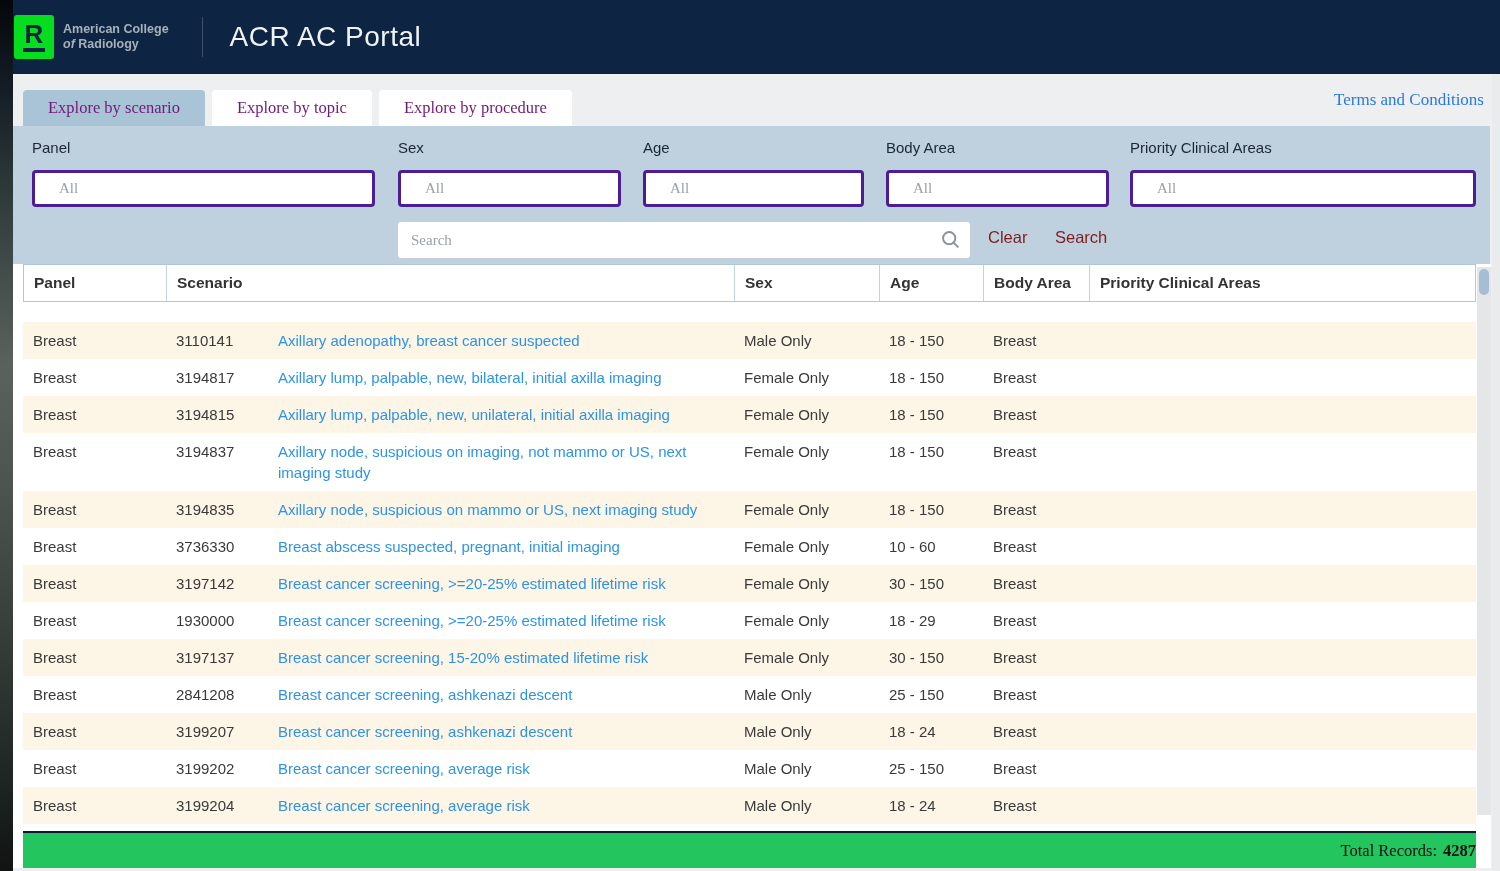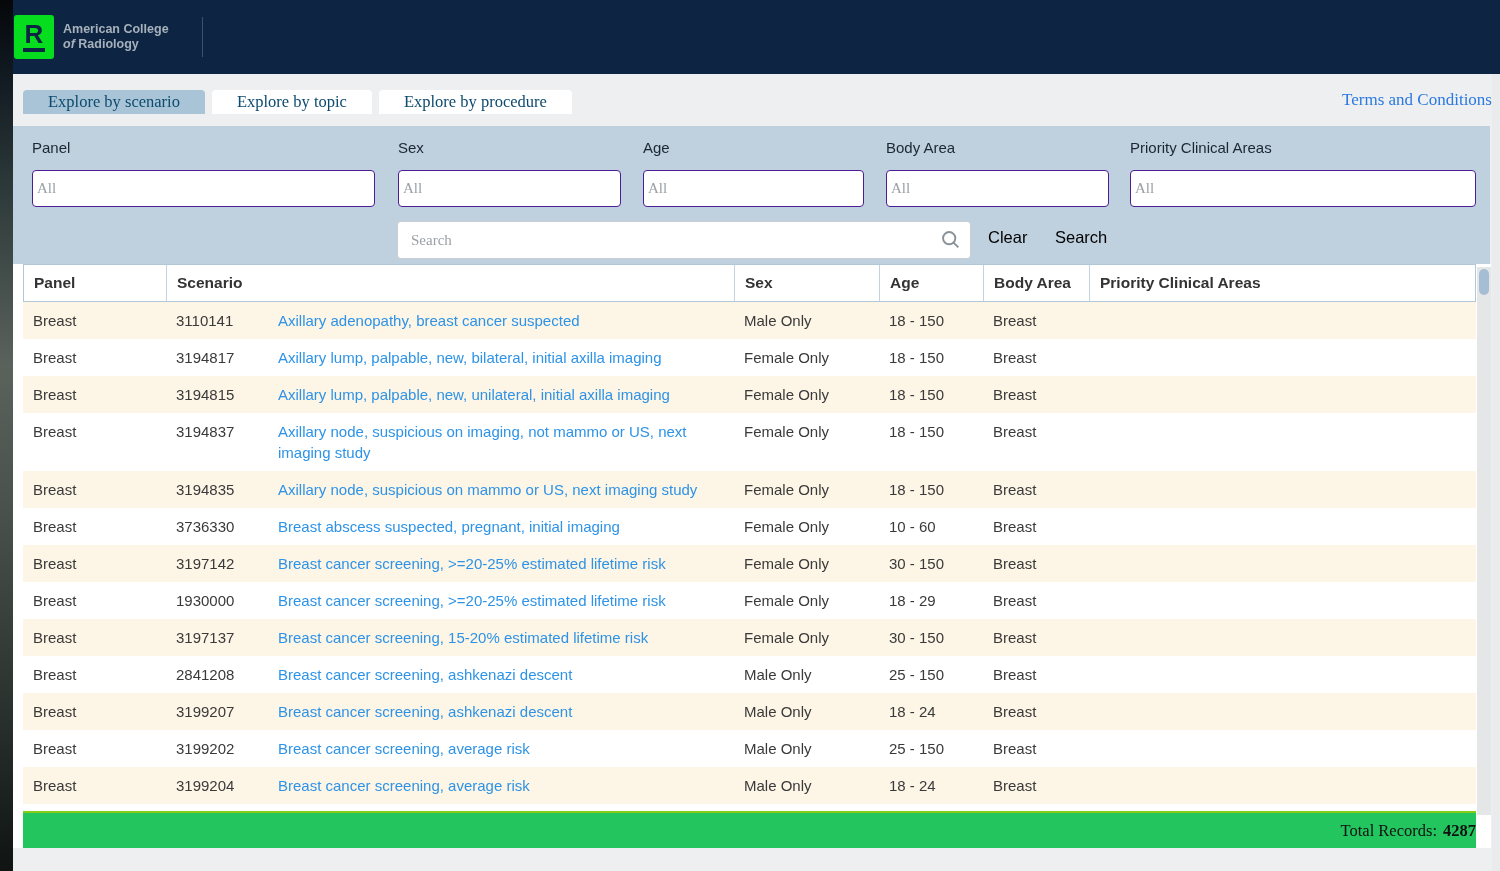--- a/index.html
+++ b/index.html
@@ -14,52 +14,52 @@
     display:flex; align-items:center; justify-content:center; flex-direction:column; }
   .logo-r { color:#0d2543; font-weight:bold; font-size:26px; line-height:24px; font-family:"Liberation Sans",sans-serif; }
   .logo-underline { width:22px; height:4px; background:#0d2543; margin-top:2px; }
   .org-text { margin-left:9px; color:#a7b1bb; font-size:12.5px; font-weight:bold; line-height:15px; }
   .org-text em { font-style:italic; font-weight:bold; }
   .header-divider { width:1px; height:40px; background:#3c5068; margin-left:33px; }
   .app-title { color:#f0f3f5; font-size:28px; margin-left:27px; font-weight:400; letter-spacing:0.5px; }
 
   
   .main-col { position:absolute; left:13px; top:74px; width:1479px; height:797px; background:#edeff1; }
-  .terms-row { position:absolute; top:16px; right:0; }
+  .terms-row { position:absolute; top:16px; right:8px; }
   .terms-link { font-family:"Liberation Serif", serif; color:#2b79df; font-size:17px; text-decoration:none; cursor:pointer; }
 
   
   .tab-bar { position:absolute; left:10px; top:16px; height:36px; display:flex; gap:7px; }
-  .tab { height:24px; padding:10px 25px; display:flex; align-items:center; font-family:"Liberation Serif", serif;
-    font-size:16.5px; color:#0c4a6e; background:#fff; border-radius:4px 4px 0 0; cursor:pointer; }
+  .tab { height:36px; padding:10px 25px; display:flex; align-items:center; font-family:"Liberation Serif", serif;
+    font-size:16.5px; color:#701a75; background:#fff; border-radius:4px 4px 0 0; cursor:pointer; }
   .tab.active { background:#a9c4d6; }
 
   
   .filter-panel { position:absolute; left:0; top:52px; width:1477px; height:138px; background:#bfd1df; }
   .f-label { position:absolute; font-size:15px; color:#1c2733; top:13px; }
-  .f-input { position:absolute; top:44px; height:37px; background:#fff; border:1px solid #4c1d95; border-radius:4px;
-    font-family:"Liberation Serif", serif; font-size:15px; color:#701a75; padding:0 4px; }
+  .f-input { position:absolute; top:44px; height:37px; background:#fff; border:3px solid #4c1d95; border-radius:4px;
+    font-family:"Liberation Serif", serif; font-size:15px; color:#701a75; padding:0 24px; }
   .f-input::placeholder { color:#9aa0a6; }
   .search-wrap { position:absolute; left:384px; top:95px; width:574px; height:38px; }
   .search-input { width:100%; height:100%; background:#fff; border:1px solid #c9cdd1; border-radius:4px;
     font-family:"Liberation Serif", serif; font-size:15px; color:#333; padding:0 40px 0 13px; }
   .search-input::placeholder { color:#9aa0a6; }
   .search-icon { position:absolute; right:10px; top:8px; width:21px; height:21px; cursor:pointer; }
-  .action-link { position:absolute; top:102px; font-size:16.5px; color:#000000; cursor:pointer; }
+  .action-link { position:absolute; top:102px; font-size:16.5px; color:#7f1d1d; cursor:pointer; }
   .action-clear { left:975px; }
   .action-search { left:1042px; }
 
   
   .table-card { position:absolute; left:0; top:190px; width:1478px; background:#fff; }
   .thead { display:grid; grid-template-columns:143px 568px 145px 104px 106px 1fr; width:1453px; margin-left:10px;
     border:1px solid #b3c8d7; border-bottom:1px solid #b3c8d7; height:38px; }
   .th { display:flex; align-items:center; padding-left:10px; font-weight:bold; font-size:15.5px; color:#333;
     border-right:1px solid #c2d2de; background:#fff; }
   .th:last-child { border-right:none; }
-  .tbody { width:1453px; margin-left:10px; height:511px; overflow:hidden; border-bottom:2px solid #84cc16; }
+  .tbody { width:1453px; margin-left:10px; height:511px; overflow:hidden; border-bottom:2px solid #0f172a;margin-top:20px; }
   .tr { display:grid; grid-template-columns:143px 102px 466px 145px 104px 106px 1fr; font-size:15px; color:#3a3a3a; }
   .tr.odd { background:#fdf5e6; }
   .tr.even { background:#fff; }
   .td { padding:8px 10px; line-height:21px; }
   .td a { color:#2e93e6; text-decoration:none; cursor:pointer; }
 
   
   .vscroll { position:absolute; right:0px; top:3px; width:14px; height:548px; background:#e4e6e8; }
   .vscroll-thumb { position:absolute; left:2px; top:2px; width:10px; height:26px; background:#a6bed3; border-radius:5px; cursor:pointer; }
 
@@ -74,20 +74,21 @@
 <div class="app-header">
   <div class="logo-box">
     <div class="logo-r">R</div>
     <div class="logo-underline"></div>
   </div>
   <div class="org-text">
     <div>American College</div>
     <div><em>of</em> <span>Radiology</span></div>
   </div>
   <div class="header-divider"></div>
+  <div class="app-title">ACR AC Portal</div>
 </div>
 
 <div class="edge-strip"></div>
 
 <div class="main-col">
 
   <div class="terms-row">
     <a class="terms-link">Terms and Conditions</a>
   </div>
 

